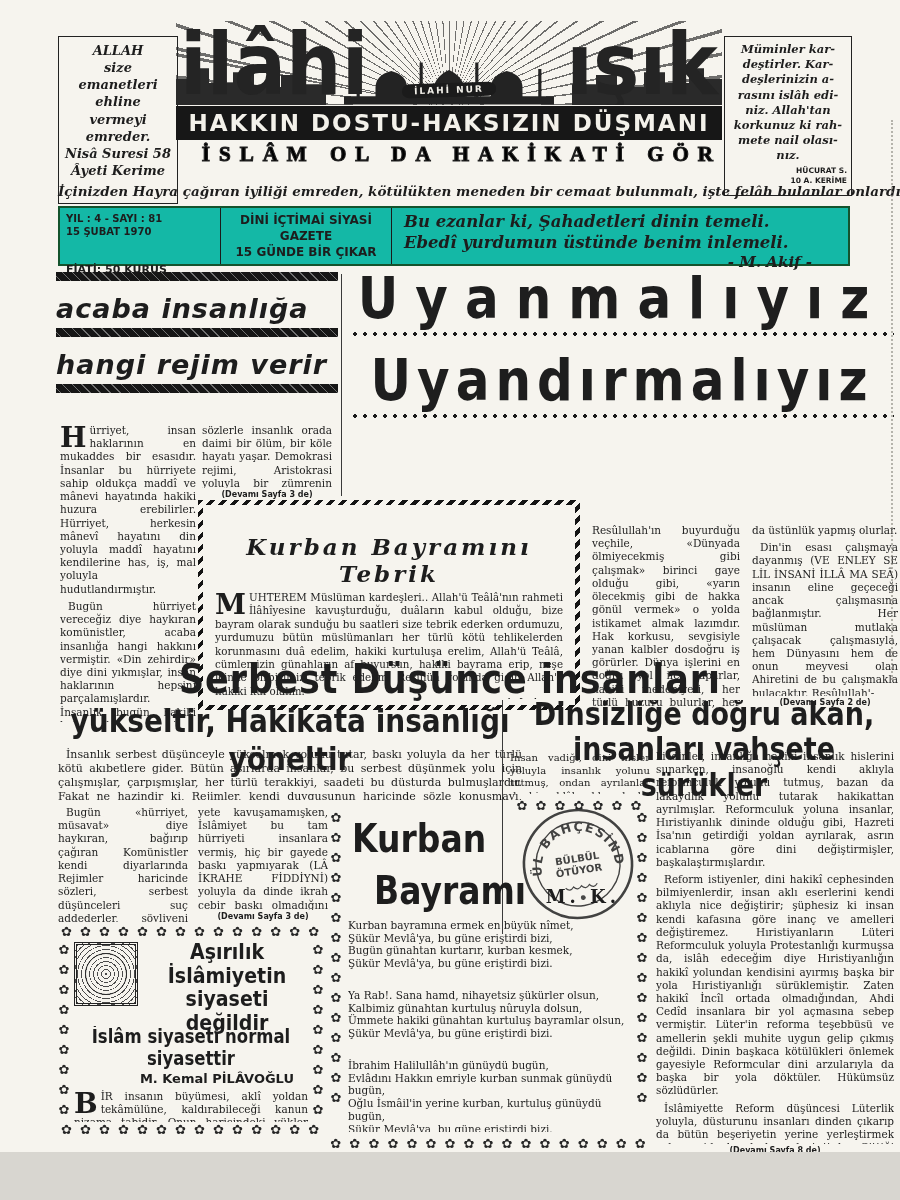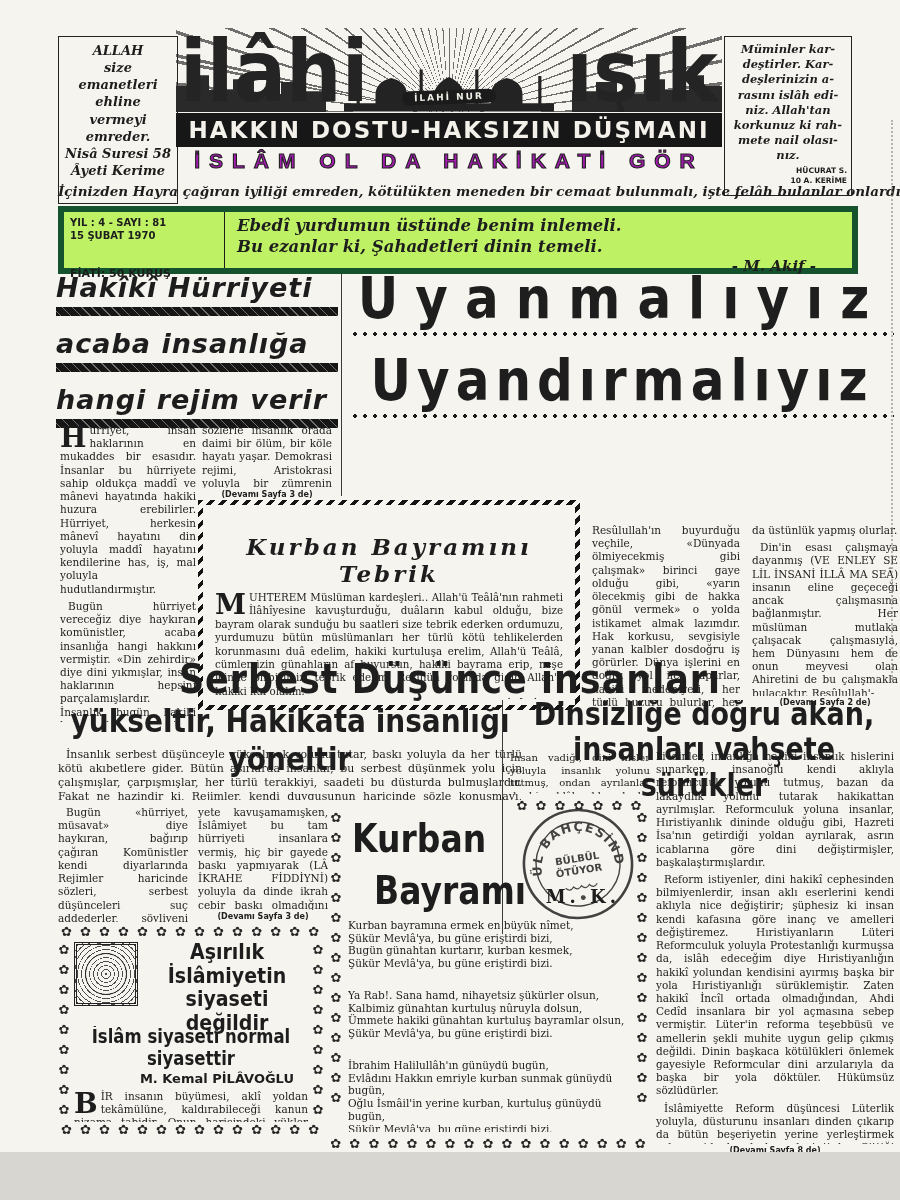--- a/index.html
+++ b/index.html
@@ -20,27 +20,27 @@
   .sky-r{right:0;clip-path:polygon(0 100%,0 48%,16% 48%,16% 25%,30% 25%,30% 55%,48% 55%,48% 18%,62% 18%,62% 45%,78% 45%,78% 8%,88% 8%,88% 35%,100% 35%,100% 100%);}
   .mosque{position:absolute;left:50%;bottom:0;width:210px;margin-left:-105px;}
   .logo-title{position:absolute;inset:0;z-index:3;display:flex;justify-content:space-between;align-items:flex-end;
               padding:0 4px;font-family:"DejaVu Sans","Liberation Sans",sans-serif;font-weight:900;
               font-size:78px;line-height:.92;color:#242424;transform:scaleY(1.1);transform-origin:bottom;}
   .ribbon{position:absolute;z-index:4;left:50%;bottom:8px;transform:translateX(-50%) rotate(-2deg);
           background:#1b1b1b;color:#f1efe8;font-family:"DejaVu Sans",sans-serif;font-weight:bold;
           font-size:9px;letter-spacing:2px;padding:2px 12px;border-radius:8px/6px;}
   .slogan-bar{height:34px;margin-top:1px;background:#171717;color:#f3f1ea;text-align:center;line-height:35px;
               font-family:"DejaVu Sans",sans-serif;font-weight:900;font-size:23px;letter-spacing:2px;}
-  .slogan-outline{height:26px;text-align:center;line-height:28px;font-family:Liberation Sans, sans-serif;
-                  font-weight:700;font-size:21px;letter-spacing:9px;color:#a21caf;
+  .slogan-outline{height:26px;text-align:right;line-height:28px;font-family:Liberation Serif, serif;
+                  font-weight:700;font-size:21px;letter-spacing:9px;color:#000000;
                   -webkit-text-stroke:1.1px #202020;}
   .hadith{display:flex;align-items:center;gap:6px;}
   .hadith-text{flex:1;font-style:italic;font-weight:bold;font-size:13.5px;white-space:nowrap;}
   
-  .infobar{display:flex;border:6px solid #14532d;background:#bef264;}
+  .infobar{display:flex;border:2px solid #14532d;background:#14b8a6;}
   .cell{border-right:1.6px solid #1b1b1b;padding:4px 6px;font-family:"DejaVu Sans",sans-serif;}
   .cell:last-child{border-right:none;}
   .c1{width:148px;font-weight:bold;font-size:10px;line-height:1.3;}
   .c1 .sp{margin-top:25px;font-size:11px;}
   .c2{width:158px;text-align:center;font-weight:bold;font-size:12px;line-height:1.35;}
   .c3{width:126px;font-weight:bold;font-size:10px;line-height:1.25;}
   .c4{flex:1;font-family:"DejaVu Serif",serif;font-style:italic;font-weight:bold;font-size:16.5px;
       line-height:1.25;padding-left:12px;}
   .c4 .attr{text-align:right;padding-right:30px;font-size:15px;}
   
@@ -114,21 +114,21 @@
     <div class="verse">ALLAH
 size
 emanetleri
 ehline
 vermeyi
 emreder.
 Nisâ Suresi 58
 Âyeti Kerime</div>
   </div>
 
-  <div class="abs" style="left:176px;top:28px;width:546px;">
+  <div class="abs" style="left:176px;top:21px;width:546px;">
     <div class="logo-art">
       <div class="rays"></div>
       <div class="sky sky-l"></div>
       <div class="sky sky-r"></div>
       <svg class="mosque" viewBox="0 0 200 52">
         <path d="M0 52 V44 H12 V18 H15 V44 H30 V36 Q30 24 45 20 Q60 24 60 36 V44 H72 V12 H75 V44 H84 Q84 26 100 19 Q116 26 116 44 H125 V12 H128 V44 H140 V36 Q140 24 155 20 Q170 24 170 36 V44 H185 V18 H188 V44 H200 V52 Z" fill="#232323"></path>
       </svg>
       <div class="logo-title">
         <span>ilâhi</span>
         <span>ışık</span>
@@ -158,29 +158,33 @@
     <span class="hadith-text">İçinizden Hayra çağıran iyiliği emreden, kötülükten meneden bir cemaat bulunmalı, işte felâh bulanlar onlardır</span>
 
   </div>
 
   <div class="abs infobar" style="left:58px;top:206px;width:788px;height:56px;">
     <div class="cell c1">
       <div>YIL : 4 - SAYI : 81</div>
       <div>15 ŞUBAT 1970</div>
       <div class="sp">FİATİ: 50 KURUŞ</div>
     </div>
+    <div class="cell c2">
+      <div>DİNİ İÇTİMAİ SİYASİ</div>
+      <div>GAZETE</div>
+      <div>15 GÜNDE BİR ÇIKAR</div>
+    </div>
     <div class="cell c4">
+      <div>Bu ezanlar ki, Şahadetleri dinin temeli.</div>
       <div>Ebedî yurdumun üstünde benim inlemeli.</div>
-      <div>Bu ezanlar ki, Şahadetleri dinin temeli.</div>
       <div class="attr">- M. Akif -</div>
     </div>
   </div>
 
   <div class="abs" style="left:56px;top:272px;width:282px;">
-    <div class="headline-it">Hakîkî Hürriyeti</div>
     <div class="hatch"></div>
     <div class="headline-it" style="margin-top:12px;">acaba insanlığa</div>
     <div class="hatch"></div>
     <div class="headline-it" style="margin-top:12px;">hangi rejim verir</div>
     <div class="hatch"></div>
   </div>
 
   <div class="abs vrule" style="left:341px;top:274px;height:222px;"></div>
 
   <div class="abs body" style="left:60px;top:424px;width:136px;height:298px;">

